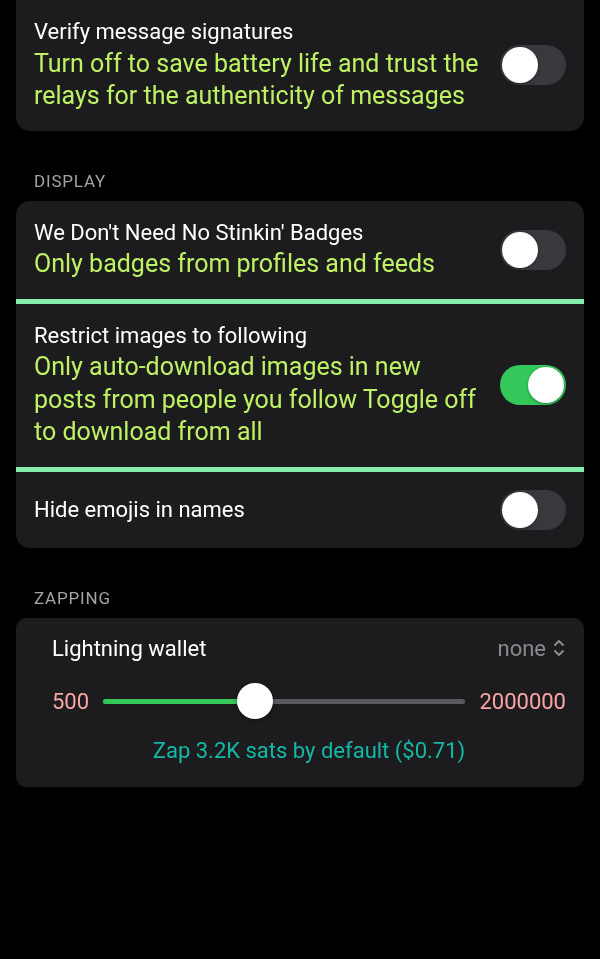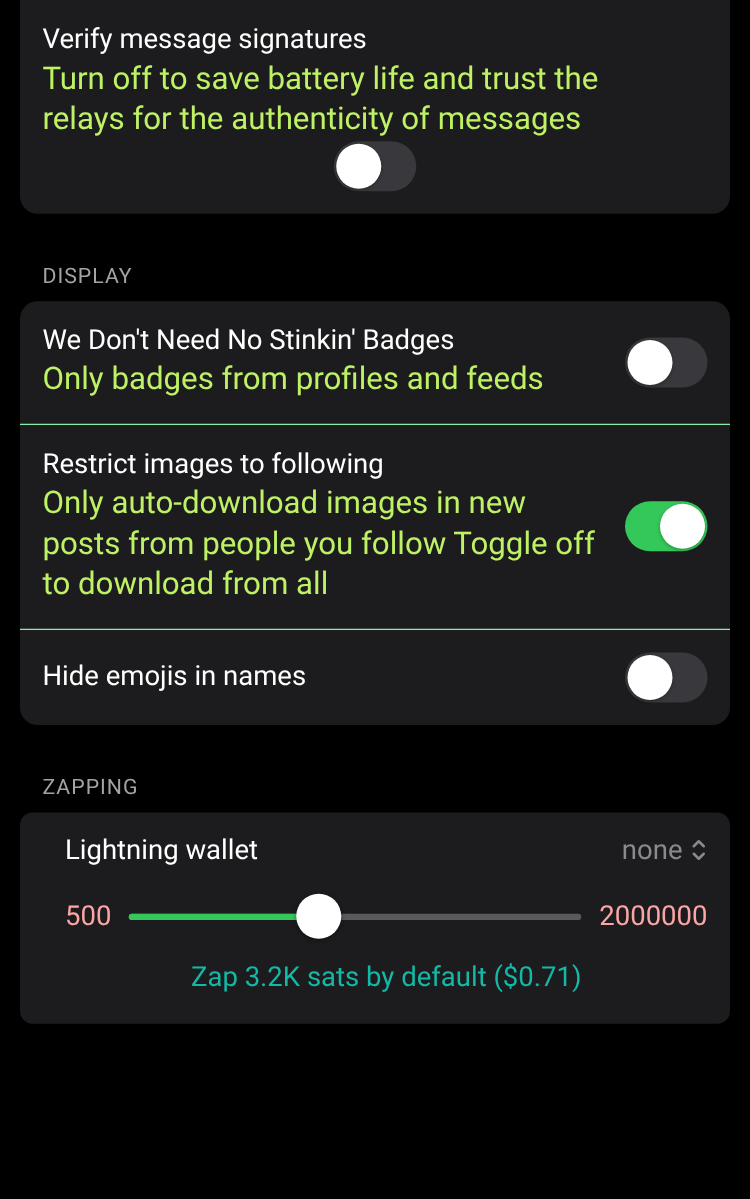--- a/index.html
+++ b/index.html
@@ -26,21 +26,21 @@
     .card {
       background: #1c1c1e;
       border-radius: 14px;
       margin: 0 16px;
     }
     .row {
       display: flex;
       align-items: center;
       justify-content: space-between;
       padding: 18px 18px;
-      border-bottom: 1px solid #86efac;
+      border-bottom: 5px solid #86efac;
     }
     .row:last-child {
       border-bottom: none;
     }
     .row-text {
       flex: 1;
       padding-right: 16px;
     }
     .row-title {
       color: #fff;
@@ -159,21 +159,21 @@
     .top-card {
       background: #1c1c1e;
       border-radius: 0 0 14px 14px;
       margin: 0 16px;
     }
   </style>
 </head>
 <body>
 
 <div class="top-card">
-  <div class="row" style="border-bottom:none;flex-direction:column;">
+  <div class="row" style="border-bottom:none;">
     <div class="row-text">
       <div class="row-title">Verify message signatures</div>
       <div class="row-subtitle">Turn off to save battery life and trust the relays for the authenticity of messages</div>
     </div>
     <div class="toggle off">
       <div class="toggle-knob"></div>
     </div>
   </div>
 </div>
 

